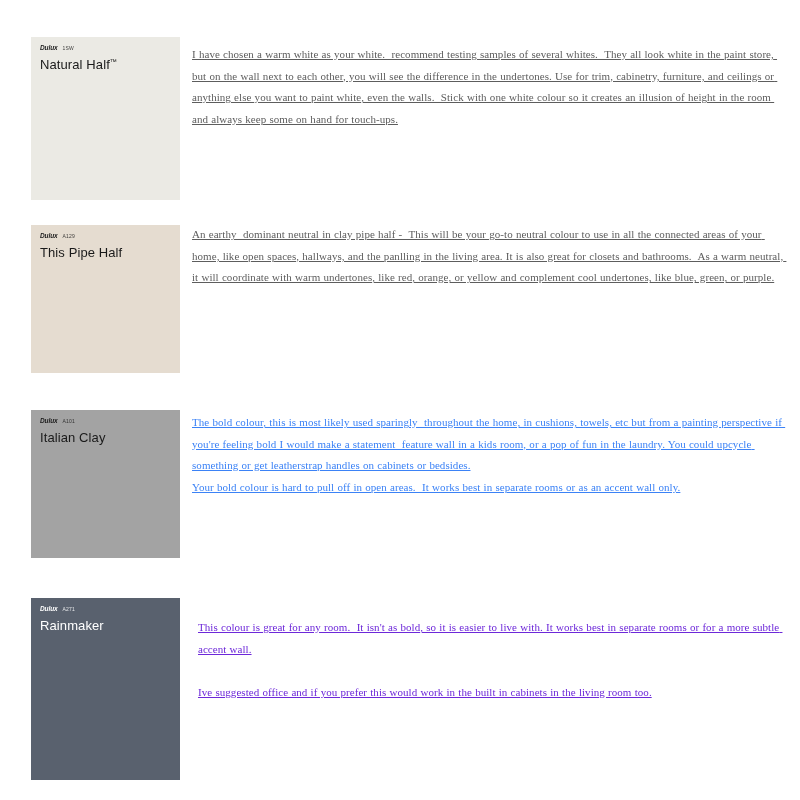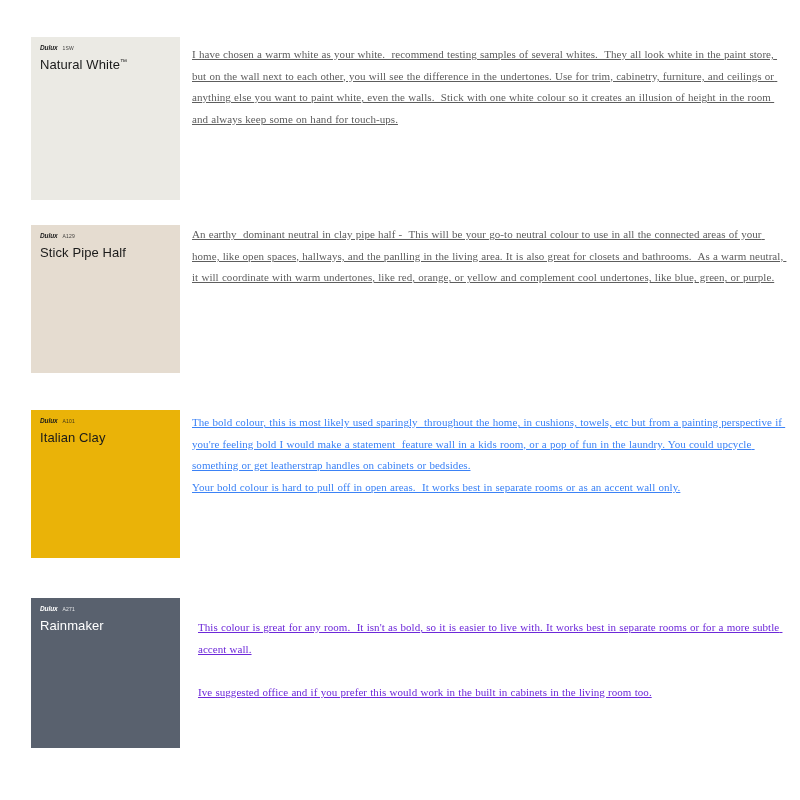--- a/index.html
+++ b/index.html
@@ -91,59 +91,59 @@
     letter-spacing: 0.05px;
     white-space: pre-wrap;
     word-spacing: 0.4px;
     text-decoration: underline;
   }
 
   
   #sw-1 { top: 37px;  width: 149px; height: 163px; }
   #sw-2 { top: 225px; width: 149px; height: 148px; }
   #sw-3 { top: 410px; width: 149px; height: 148px; }
-  #sw-4 { top: 598px; width: 149px; height: 150px; }
+  #sw-4 { top: 598px; width: 149px; height: 182px; }
 
   #cp-1 { top: 44px; }
   #cp-2 { top: 224px; }
   #cp-3 { top: 412px; }
   #cp-4 { top: 617px; left: 186px; width: 604px; }
 </style>
 </head>
 <body style="background-color: rgb(255, 255, 255);">
 
 <div class="board">
 
   <div class="swatch light" id="sw-1" style="background-color: rgb(235, 234, 228);">
     <div class="swatch-inner">
       <div class="brand-line">
         <span class="brand">Dulux</span>
         <span class="code">1SW</span>
       </div>
       <div class="swatch-name">
-        <span>Natural White</span><span class="tm">™</span>
+        <span>Natural Half</span><span class="tm">™</span>
       </div>
     </div>
   </div>
   <div class="copy" id="cp-1" style="color: rgb(93, 93, 93);">I have chosen a warm white as your white.  recommend testing samples of several whites.  They all look white in the paint store, but on the wall next to each other, you will see the difference in the undertones. Use for trim, cabinetry, furniture, and ceilings or anything else you want to paint white, even the walls.  Stick with one white colour so it creates an illusion of height in the room and always keep some on hand for touch-ups.</div>
 
   <div class="swatch light" id="sw-2" style="background-color: rgb(229, 220, 208);">
     <div class="swatch-inner">
       <div class="brand-line">
         <span class="brand">Dulux</span>
         <span class="code">A129</span>
       </div>
       <div class="swatch-name">
-        <span>Stick Pipe Half</span><span class="tm"></span>
+        <span>This Pipe Half</span><span class="tm"></span>
       </div>
     </div>
   </div>
   <div class="copy" id="cp-2" style="color: rgb(93, 93, 93);">An earthy  dominant neutral in clay pipe half -  This will be your go-to neutral colour to use in all the connected areas of your home, like open spaces, hallways, and the panlling in the living area. It is also great for closets and bathrooms.  As a warm neutral, it will coordinate with warm undertones, like red, orange, or yellow and complement cool undertones, like blue, green, or purple.</div>
 
-  <div class="swatch light" id="sw-3" style="background-color: #eab308;">
+  <div class="swatch light" id="sw-3" style="background-color: #a3a3a3;">
     <div class="swatch-inner">
       <div class="brand-line">
         <span class="brand">Dulux</span>
         <span class="code">A101</span>
       </div>
       <div class="swatch-name">
         <span>Italian Clay</span><span class="tm"></span>
       </div>
     </div>
   </div>

